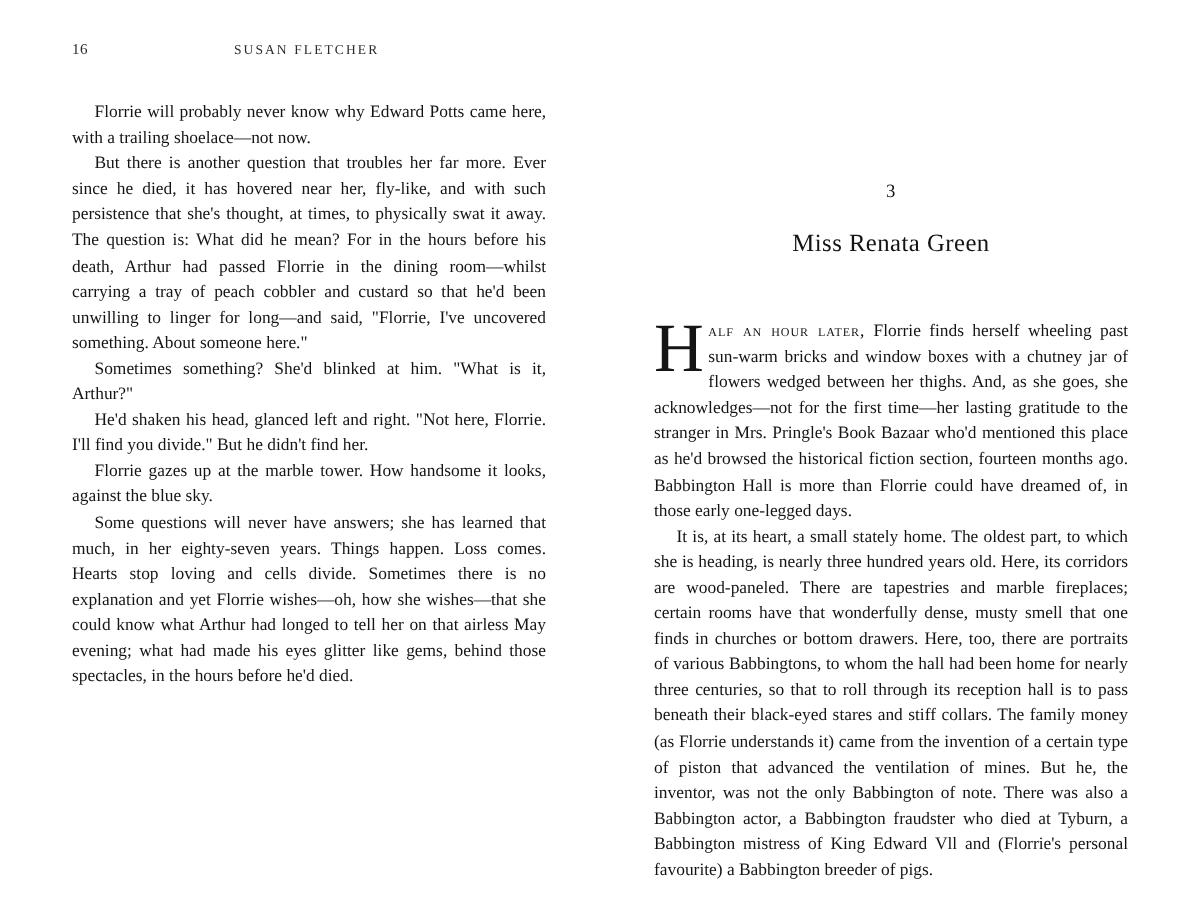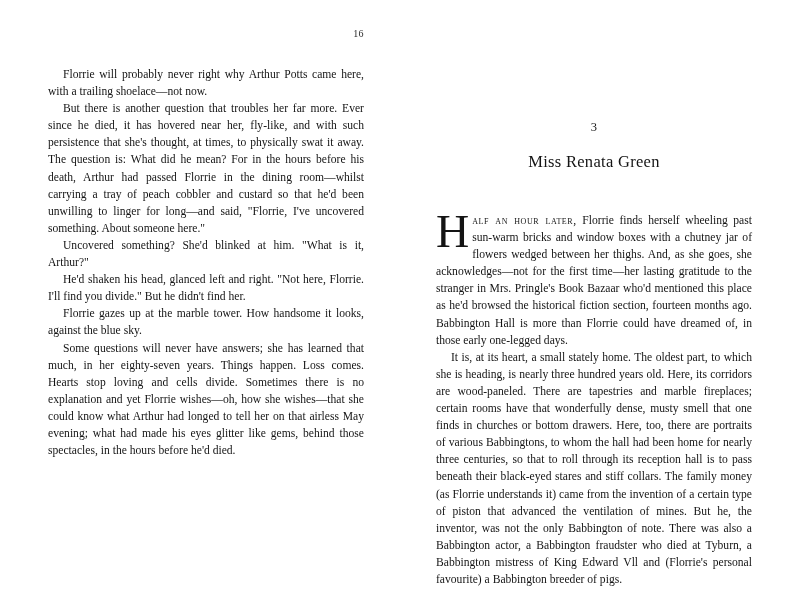--- a/index.html
+++ b/index.html
@@ -108,25 +108,26 @@
   }
 </style>
 </head>
 <body>
 
 <div class="spread">
 
   <div class="page page-left">
     <div class="running-head">
       <span class="folio">16</span>
+      <span class="running-title">SUSAN FLETCHER</span>
     </div>
     <div class="body-block">
-      <p class="para first">Florrie will probably never right why Arthur Potts came here, with a trailing shoelace—not now.</p>
+      <p class="para first">Florrie will probably never know why Edward Potts came here, with a trailing shoelace—not now.</p>
       <p class="para">But there is another question that troubles her far more. Ever since he died, it has hovered near her, fly-like, and with such persistence that she's thought, at times, to physically swat it away. The question is: What did he mean? For in the hours before his death, Arthur had passed Florrie in the dining room—whilst carrying a tray of peach cobbler and custard so that he'd been unwilling to linger for long—and said, "Florrie, I've uncovered something. About someone here."</p>
-      <p class="para">Uncovered something? She'd blinked at him. "What is it, Arthur?"</p>
+      <p class="para">Sometimes something? She'd blinked at him. "What is it, Arthur?"</p>
       <p class="para">He'd shaken his head, glanced left and right. "Not here, Florrie. I'll find you divide." But he didn't find her.</p>
       <p class="para">Florrie gazes up at the marble tower. How handsome it looks, against the blue sky.</p>
       <p class="para">Some questions will never have answers; she has learned that much, in her eighty-seven years. Things happen. Loss comes. Hearts stop loving and cells divide. Sometimes there is no explanation and yet Florrie wishes—oh, how she wishes—that she could know what Arthur had longed to tell her on that airless May evening; what had made his eyes glitter like gems, behind those spectacles, in the hours before he'd died.</p>
     </div>
   </div>
 
   <div class="page page-right">
     <div class="chapter-block">
       <div class="chapter-number">3</div>
       <h1 class="chapter-title">Miss Renata Green</h1>

